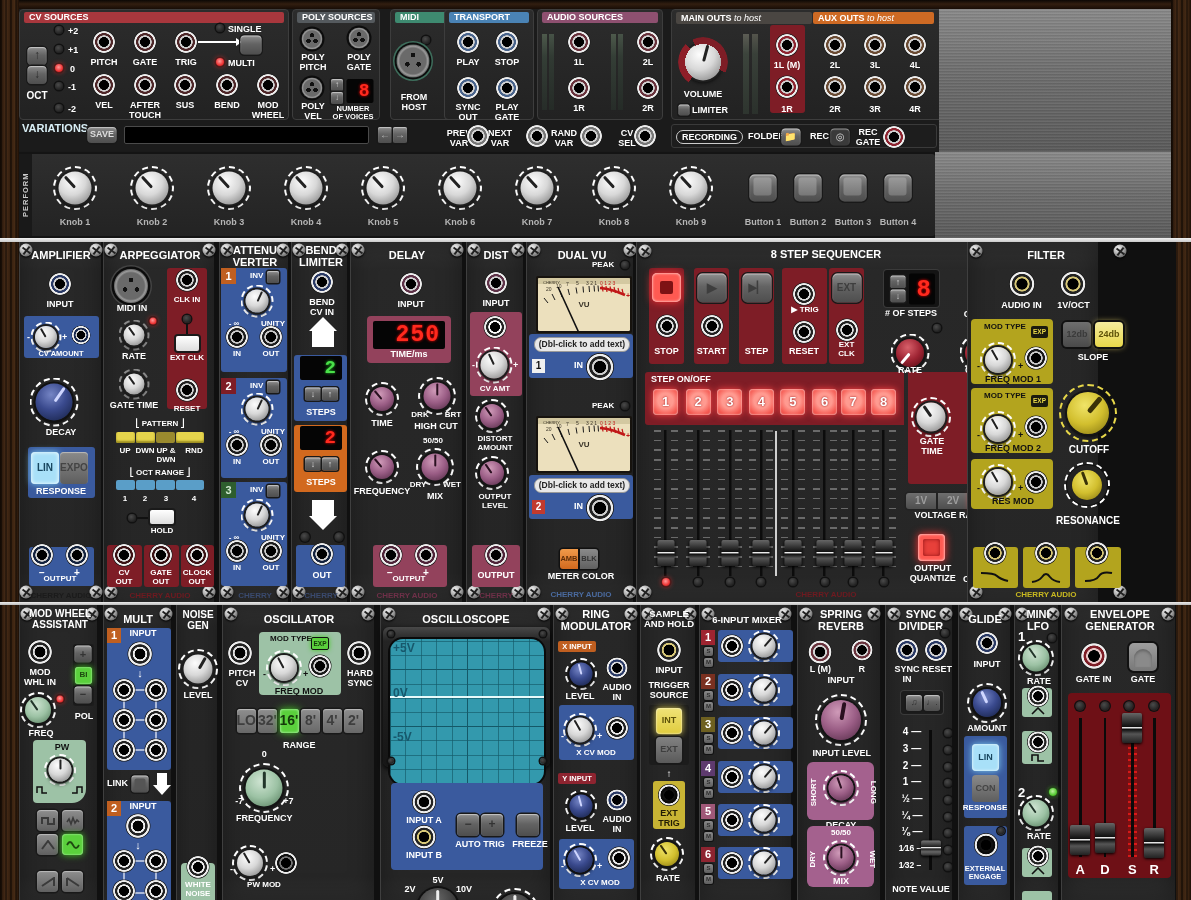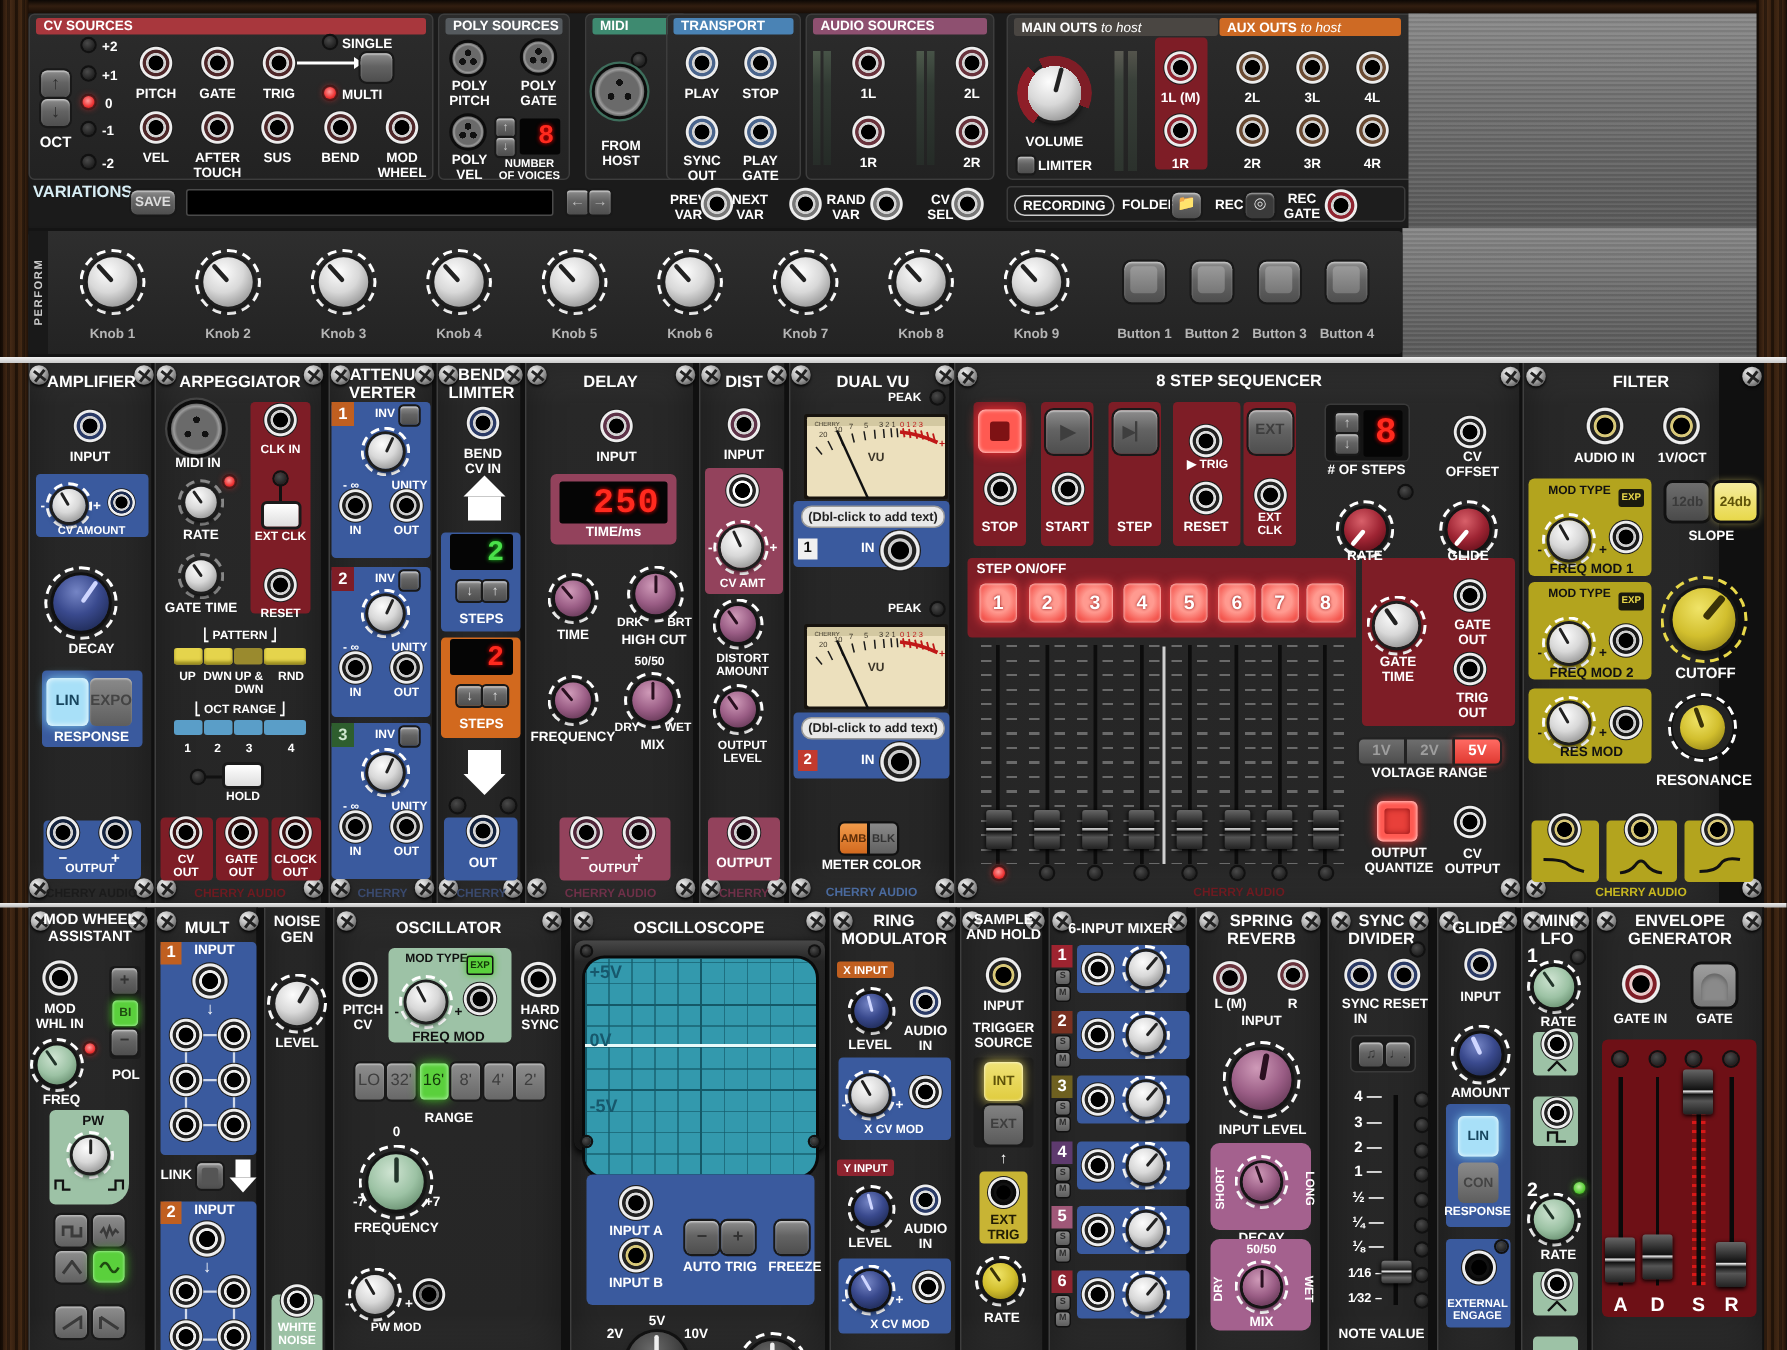--- a/index.html
+++ b/index.html
@@ -33,21 +33,21 @@
 .din{position:absolute;border-radius:50%;transform:translate(-50%,-50%);background:radial-gradient(circle at 33% 60%,#111 2.2px,transparent 2.3px),radial-gradient(circle at 67% 60%,#111 2.2px,transparent 2.3px),radial-gradient(circle at 50% 32%,#111 2.2px,transparent 2.3px),radial-gradient(circle at 50% 50%,#6a6a6a 55%,#9a9a9a 63%,#404040 76%,#161616 87%);box-shadow:0 0 0 2px #0c0c0c}
 .panel{position:absolute;background:linear-gradient(180deg,#2c2c2c,#222);border:1px solid #3d3d3d;border-radius:4px}
 .phd{position:absolute;left:4px;right:4px;top:2px;height:11px;border-radius:2px;font-weight:bold;font-size:9px;color:#fff;padding:0 5px;line-height:11px;white-space:nowrap;overflow:hidden}
 .sm{font-size:9px}.xs{font-size:8px}.s10{font-size:10px}.s11{font-size:11px}
 .fad{position:absolute;transform:translate(-50%,-50%);width:17px;height:26px;border-radius:2px;background:linear-gradient(180deg,#666,#111 45%,#eee 48%,#111 55%,#555 70%,#222);box-shadow:0 1px 3px #000}
 .fads{position:absolute;transform:translate(-50%,-50%);width:15px;height:20px;border-radius:2px;background:linear-gradient(180deg,#777,#222 40%,#eee 47%,#222 56%,#666 75%,#333);box-shadow:0 1px 3px #000}
 .arw{position:absolute;transform:translate(-50%,-50%);color:#fff;font-weight:bold}
 .sqb{position:absolute;width:25px;height:26px;border-radius:4px;background:radial-gradient(circle at 50% 45%,#ff9a90 0 40%,#f55a52 75%,#e0403a);box-shadow:0 0 7px #f44,inset 0 0 2px #fff;color:#fff;font-weight:bold;font-size:13px;text-align:center;line-height:26px;text-shadow:0 0 2px #800}
 .sld{position:absolute;width:24px;height:146px;transform:translate(-50%,-50%);background:linear-gradient(#0c0c0c,#0c0c0c) 50% 0/2.5px 100% no-repeat,repeating-linear-gradient(180deg,#6a6a6a 0 1.5px,transparent 1.5px 9.7px) 0 0/7px 100% no-repeat,repeating-linear-gradient(180deg,#6a6a6a 0 1.5px,transparent 1.5px 9.7px) 100% 0/7px 100% no-repeat}
 .wbtn{position:absolute;width:21px;height:21px;border-radius:4px;background:linear-gradient(180deg,#8e8e8e,#606060);box-shadow:0 0 0 1.5px #191919,inset 0 1px 1px rgba(255,255,255,.4);display:flex;align-items:center;justify-content:center}
-.rbt{position:absolute;width:19px;height:24px;border-radius:3px;background:linear-gradient(180deg,#8e8e8e,#686868);box-shadow:0 0 0 1.5px #191919,inset 0 1px 1px rgba(255,255,255,.4);color:#3e3e3e;font-weight:normal;font-size:11px;text-align:center;line-height:23px}
+.rbt{position:absolute;width:19px;height:24px;border-radius:3px;background:linear-gradient(180deg,#8e8e8e,#686868);box-shadow:0 0 0 1.5px #191919,inset 0 1px 1px rgba(255,255,255,.4);color:#3e3e3e;font-weight:bold;font-size:14px;text-align:center;line-height:23px}
 .smb{position:absolute;width:9px;height:9px;border-radius:2px;background:linear-gradient(180deg,#8a8a8a,#5e5e5e);box-shadow:0 0 0 1px #111;color:#2e2e2e;font-size:6px;font-weight:bold;text-align:center;line-height:9px}
 </style></head>
 <body>
 
 <div class="ab wood" style="left:0;top:0;width:1191px;height:9px"></div>
 <div class="ab woodv" style="left:0;top:0;width:19px;height:900px"></div>
 <div class="ab woodv" style="left:1171px;top:0;width:20px;height:900px"></div>
 
 <div class="ab" style="left:19px;top:9px;width:920px;height:142px;background:#1b1b1b" id="top">
 
@@ -730,21 +730,21 @@
  <div class="lb sm" style="left:316px;top:269px">VOLTAGE RANGE</div>
  <div class="ab" style="left:281px;top:292px;width:27px;height:27px;border-radius:4px;background:#ff5a52;box-shadow:0 0 8px #f33,inset 0 0 3px #fff">
         <div class="ab" style="left:5px;top:5px;width:17px;height:17px;background:#e8403a;border-radius:2px;box-shadow:inset 0 0 4px #8e1214"></div>
       </div>
  <div class="lb sm" style="left:295.7px;top:322px">OUTPUT<br>QUANTIZE</div>
  <div class="jk" style="left:343.4px;top:306px;--r1:#ddd;--r2:#1a1a1a"></div>
       <div class="lb sm" style="left:344.6px;top:323px">CV<br>OUTPUT</div>
  <div class="lb xs" style="left:189px;top:349px;color:#6e1a20">CHERRY AUDIO</div>
 </div>
 
-<div class="mod" style="left:996px;width:132px">
+<div class="mod" style="left:948px;width:132px">
  <div class="scr" style="left:8px;top:9px"></div>
       <div class="scr" style="left:152px;top:9px"></div>
       <div class="scr" style="left:8px;top:350px"></div>
       <div class="scr" style="left:152px;top:350px"></div>
  <div class="lb s11" style="left:78px;top:8px">FILTER</div>
  <div class="jk" style="left:53.6px;top:42px;--r1:#d8c878;--r2:#222;width:26px;height:26px"></div>
       <div class="lb sm" style="left:53.6px;top:59px">AUDIO IN</div>
  <div class="jk" style="left:105.4px;top:42px;--r1:#d8c878;--r2:#222;width:26px;height:26px"></div>
       <div class="lb sm" style="left:105.4px;top:59px">1V/OCT</div>
  <div class="ab" style="left:3px;top:77px;width:82px;height:65px;background:#b3a41e;border-radius:4px">

